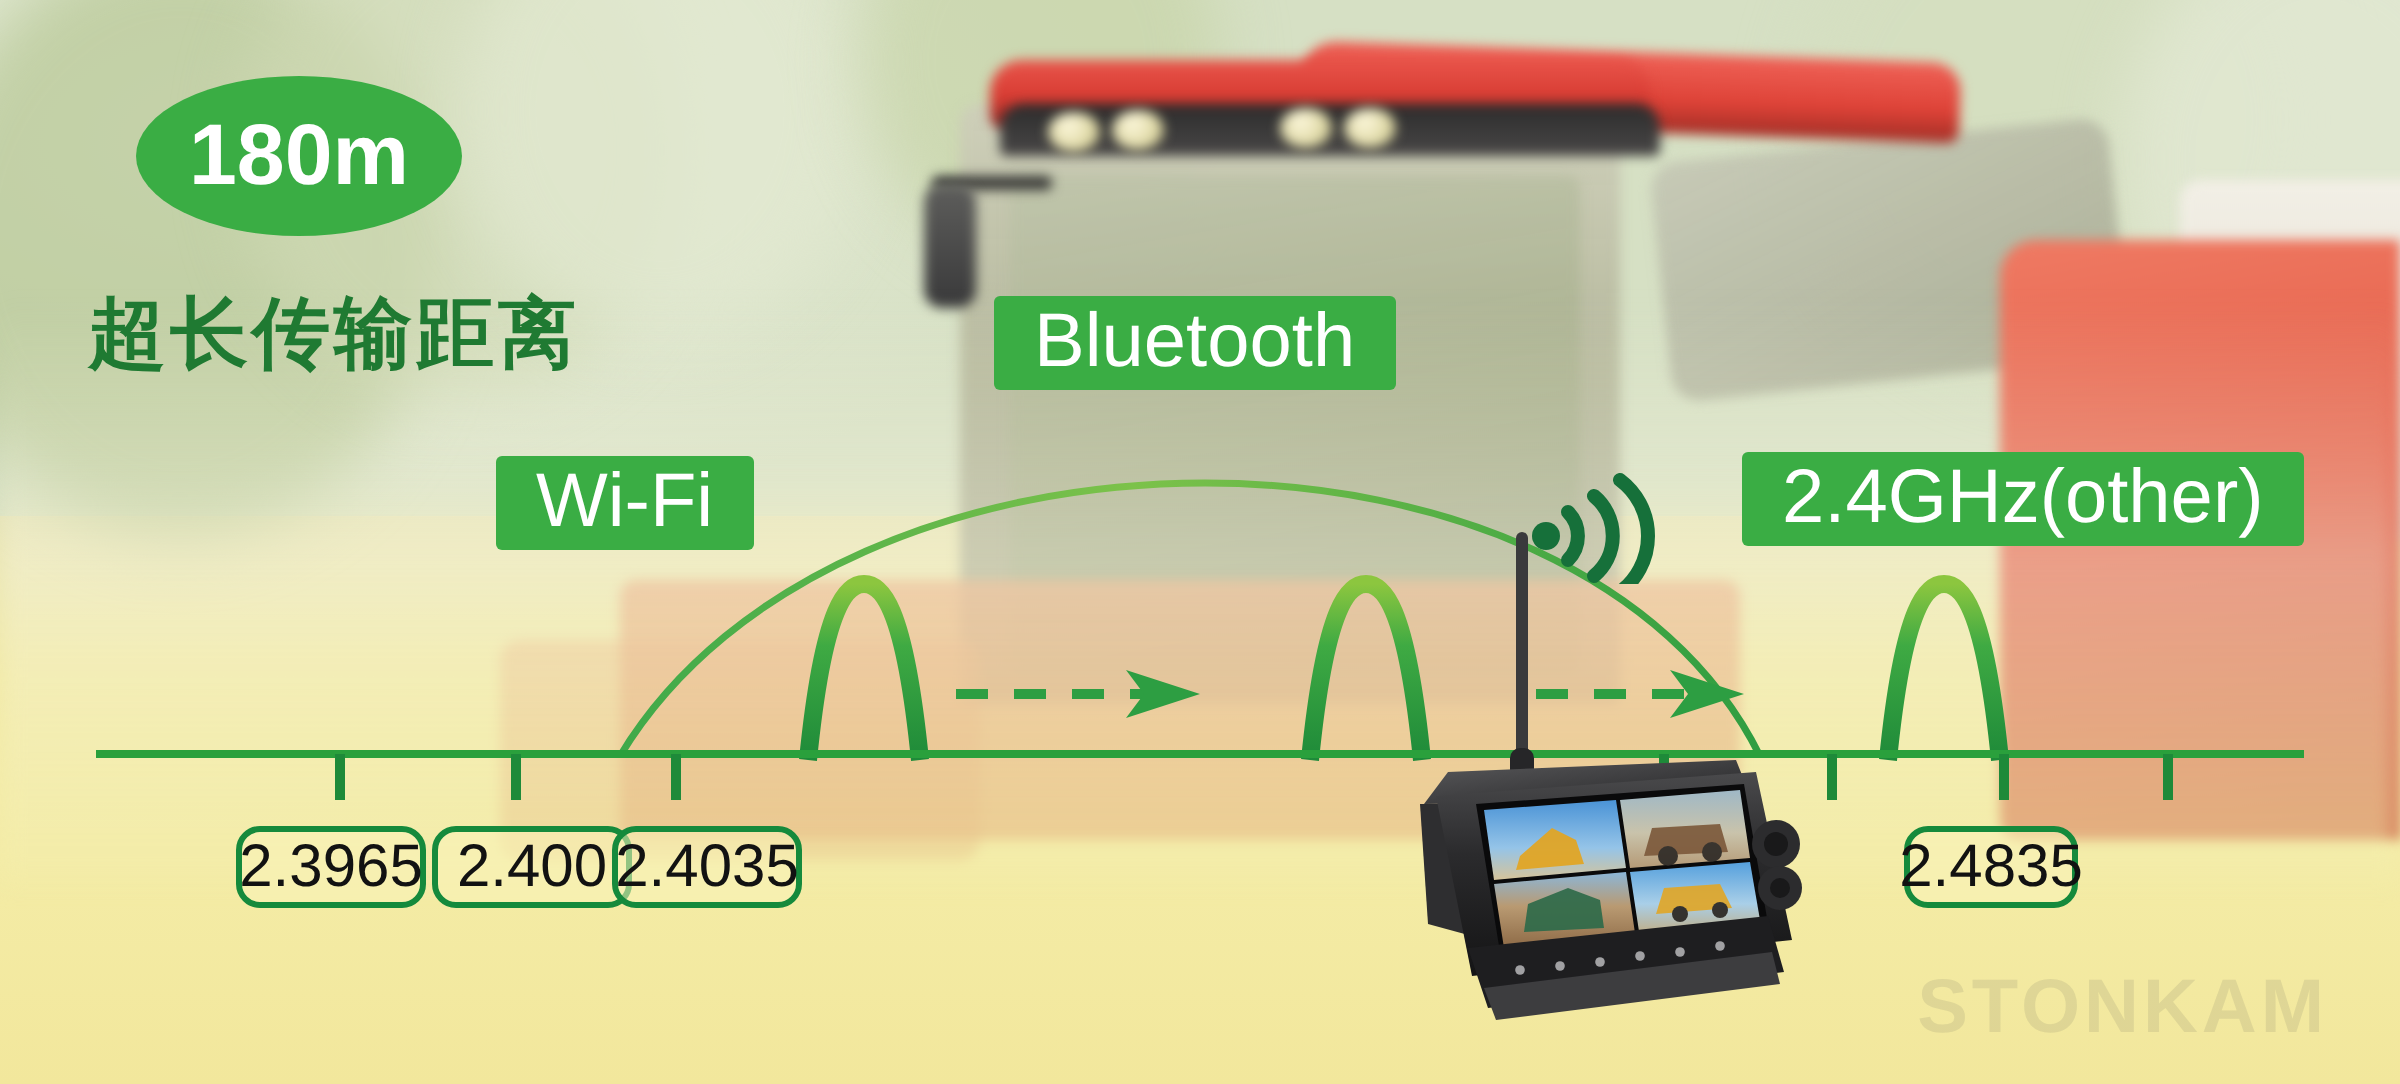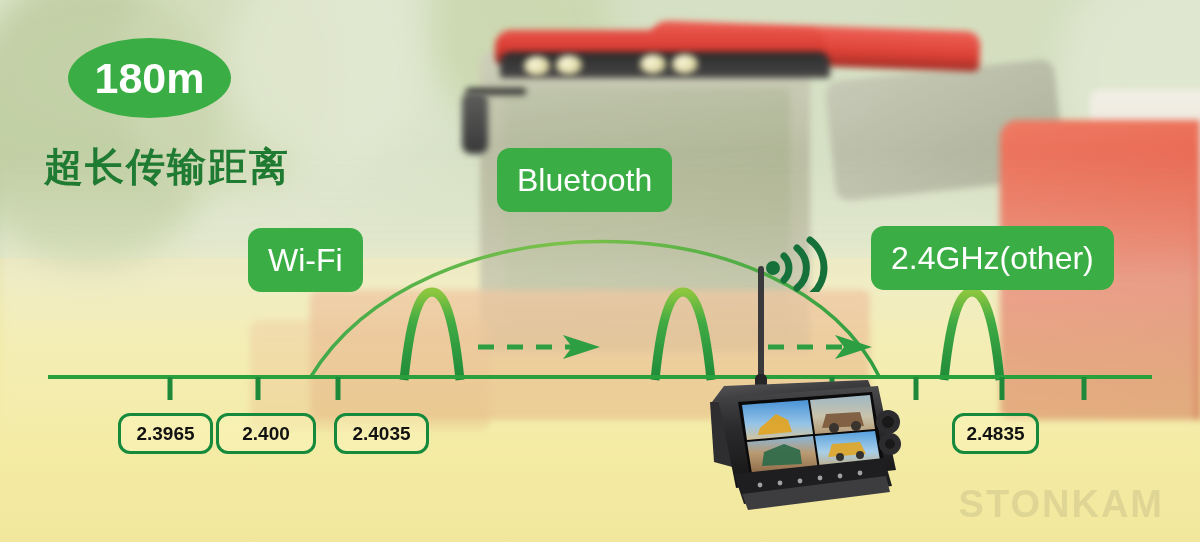--- a/index.html
+++ b/index.html
@@ -183,29 +183,29 @@
     font-weight: bold;
     color: #1f7a32;
     letter-spacing: 2px;
     font-family: "DejaVu Sans", "Liberation Sans", sans-serif;
   }
 
   
   .pill {
     position: absolute;
     background: #3aad44;
-    border-radius: 13px;
+    border-radius: 3px;
     color: #ffffff;
     display: flex;
     align-items: center;
     justify-content: center;
-    font-size: 32px;
+    font-size: 38px;
     white-space: nowrap;
     padding: 0 20px;
-    height: 64px;
+    height: 47px;
     box-sizing: border-box;
   }
   .pill-wifi      { left: 248px; top: 228px; }
   .pill-bluetooth { left: 497px; top: 148px; }
   .pill-24ghz     { left: 871px; top: 226px; }
 
   
   .signal-icon {
     position: absolute;
     left: 764px;
@@ -220,29 +220,29 @@
   
   .freq-chip {
     position: absolute;
     height: 41px;
     border: 3px solid #158a3c;
     border-radius: 12px;
     background: rgba(250,244,186,0.55);
     display: flex;
     align-items: center;
     justify-content: center;
-    font-size: 19px;
-    font-weight: bold;
+    font-size: 30px;
+    font-weight: normal;
     color: #121212;
     box-sizing: border-box;
     padding: 0 10px;
   }
   .chip-0 { left: 118px; top: 413px; width: 95px; }
   .chip-1 { left: 216px; top: 413px; width: 100px; }
-  .chip-2 { left: 306px; top: 413px; width: 95px; margin-left: 28px; }
+  .chip-2 { left: 306px; top: 413px; width: 95px; }
   .chip-3 { left: 952px; top: 413px; width: 87px; }
 
   
   .monitor-wrap {
     position: absolute;
     left: 700px;
     top: 262px;
     width: 210px;
     height: 258px;
   }

